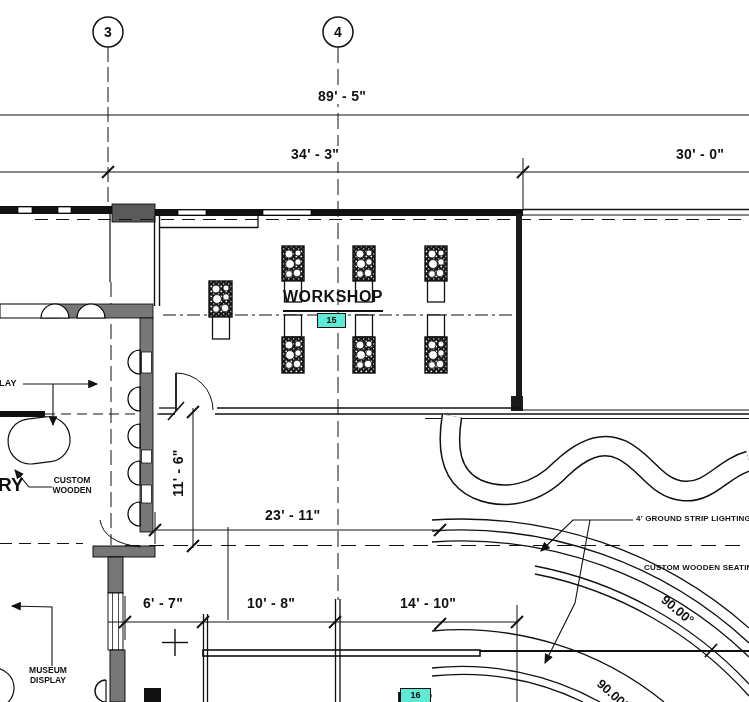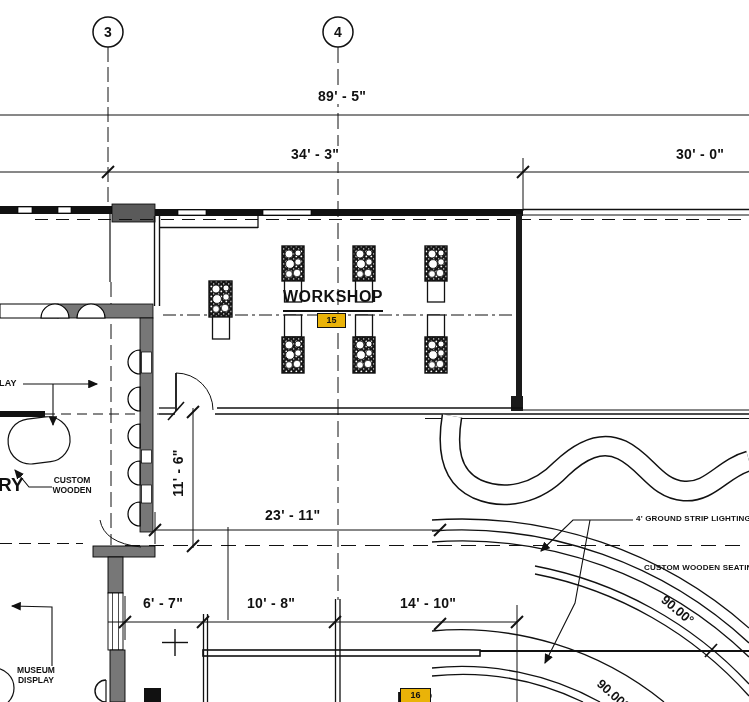--- a/index.html
+++ b/index.html
@@ -6,21 +6,21 @@
   #sheet{position:relative;width:749px;height:702px;background:#fff;overflow:hidden;
          font-family:"Liberation Sans",sans-serif;color:#111;}
   #linework{position:absolute;left:0;top:0;}
   .lbl{position:absolute;white-space:nowrap;color:#111;}
   .dim{font-size:14px;font-weight:600;letter-spacing:.3px;background:#fff;padding:0 2px;}
   .dim-v{transform:rotate(-90deg);transform-origin:center center;text-align:center;}
   .gridnum{font-size:14px;font-weight:700;width:30px;text-align:center;}
   .room{font-weight:700;letter-spacing:.5px;}
   .room-workshop{font-size:16px;border-bottom:2px solid #111;padding-bottom:4px;}
   .room-bar{font-size:16px;}
-  .tag{border:1.5px solid #111;background:#eab308;font-size:9px;font-weight:700;
+  .tag{border:1.5px solid #111;background:#5eead4;font-size:9px;font-weight:700;
        text-align:center;line-height:12px;}
   .note{font-size:8px;font-weight:700;letter-spacing:.2px;}
   .note2{font-size:8.5px;font-weight:700;text-align:center;line-height:9.5px;white-space:pre-line;}
   .bigcut{font-size:19px;font-weight:700;}
   .angle{font-size:13px;font-weight:600;}
 </style>
 </head>
 <body>
 
 <div id="sheet">
@@ -285,21 +285,21 @@
 <div class="lbl tag" style="left:317px;top:313px;width:27px;height:13px;">15</div>
 
 <div class="lbl room room-bar" style="left:397px;top:666px;margin-top:24px;">BAR</div>
 <div class="lbl tag" style="left:400px;top:688px;width:29px;height:14px;">16</div>
 
 <div class="lbl bigcut" style="left:-2px;top:474px;">RY</div>
 <div class="lbl note" style="left:-1px;top:378px;font-size:9px;">LAY</div>
 
 <div class="lbl note2" style="left:50px;top:476px;width:44px;">CUSTOM
 WOODEN</div>
-<div class="lbl note2" style="left:12px;top:666px;width:48px;">MUSEUM
+<div class="lbl note2" style="left:24px;top:666px;width:48px;">MUSEUM
 DISPLAY</div>
 
 <div class="lbl note" style="left:636px;top:514px;">4' GROUND STRIP LIGHTING</div>
 <div class="lbl note" style="left:644px;top:563px;">CUSTOM WOODEN SEATING</div>
 
 <div class="lbl angle" style="left:668px;top:592px;transform:rotate(40deg);transform-origin:left top;">90.00°</div>
 <div class="lbl angle" style="left:604px;top:676px;transform:rotate(42deg);transform-origin:left top;">90.00°</div>
 
 </div>
 

